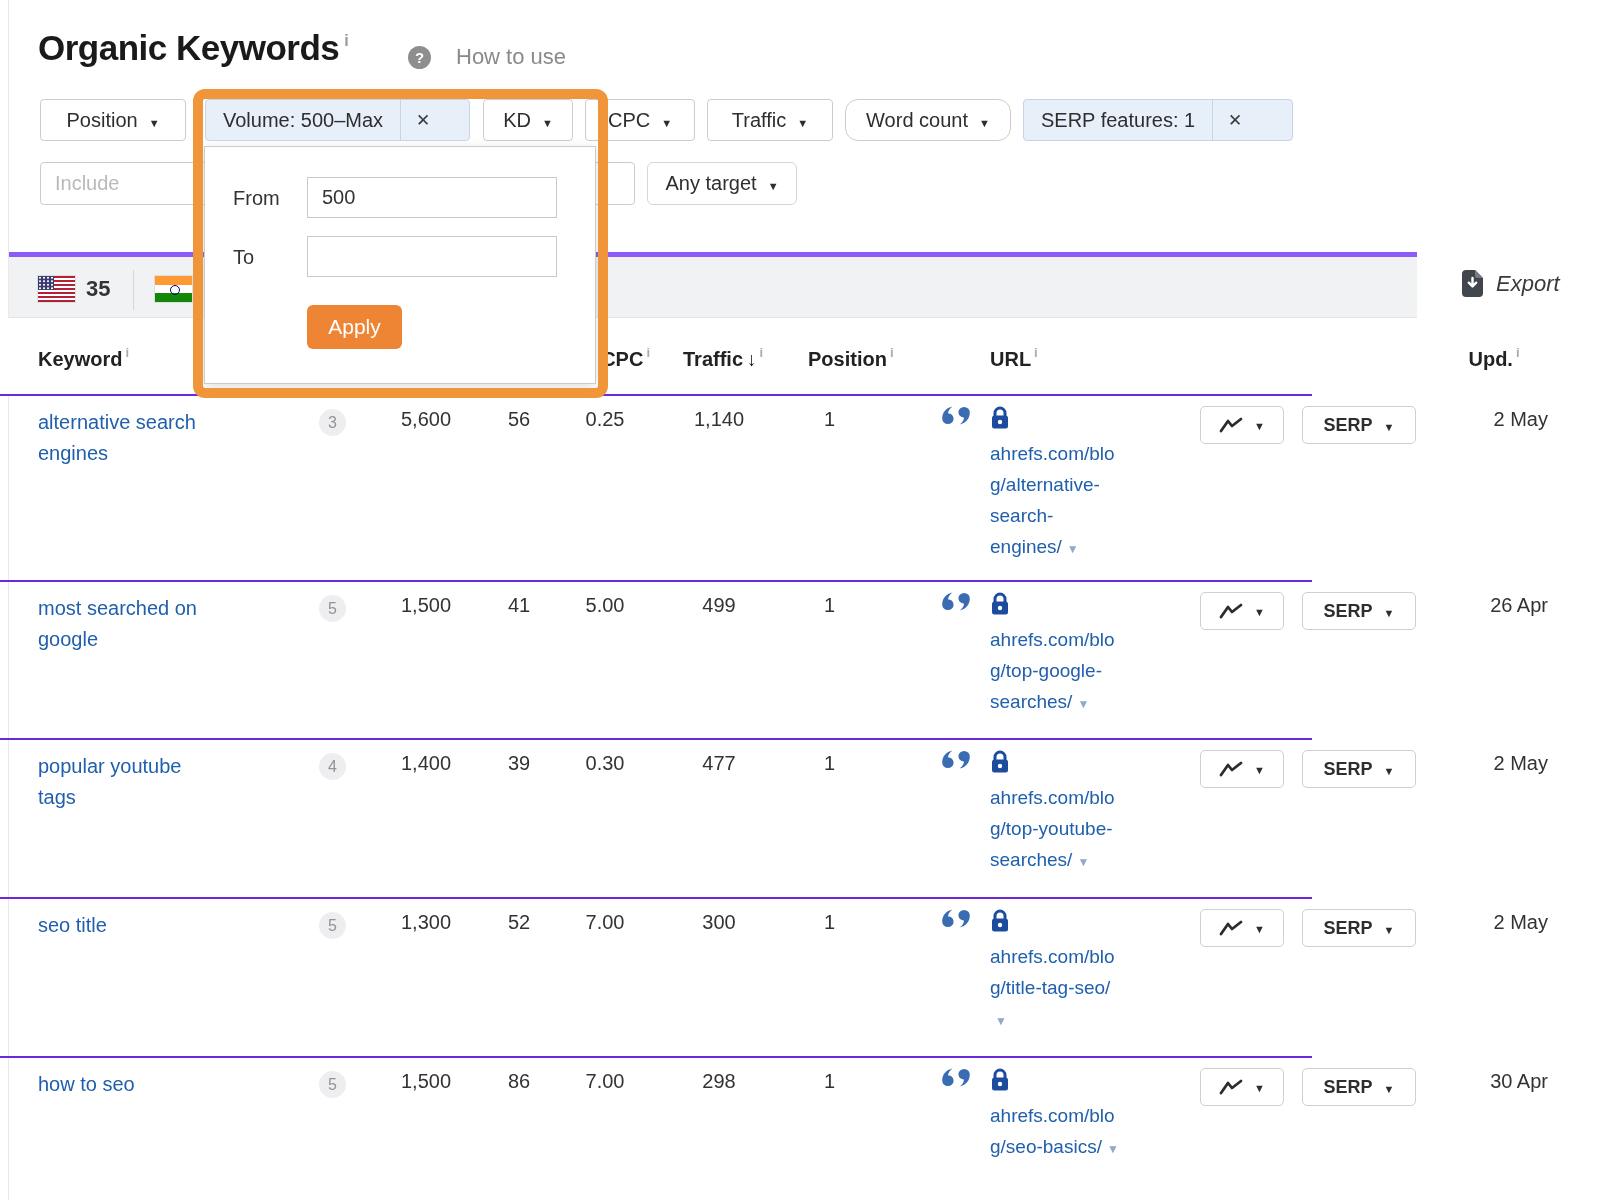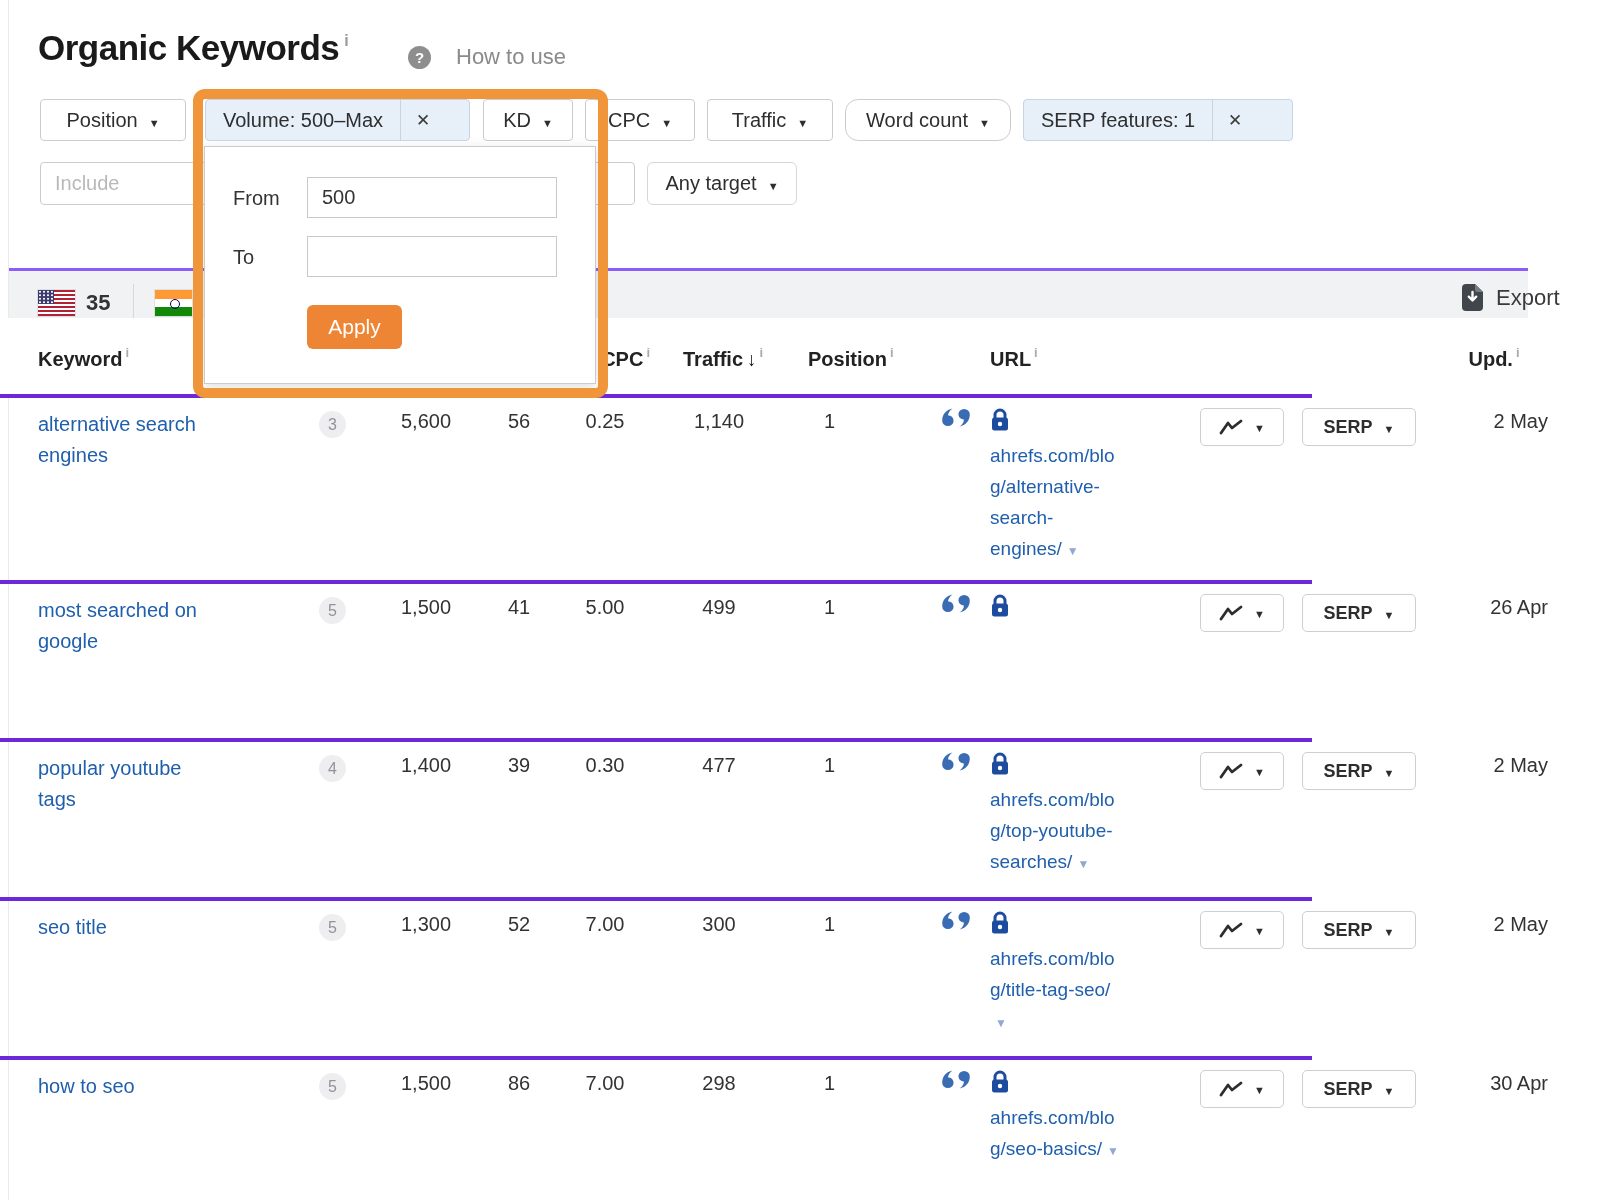--- a/index.html
+++ b/index.html
@@ -50,48 +50,48 @@
   .inp-from { top:30px; }
   .inp-to   { top:89px; }
   .apply-btn { position:absolute; left:102px; top:158px; width:95px; height:44px; background:#ee8534; color:#fff;
                border:none; border-radius:6px; font-size:21px; font-family:inherit; cursor:pointer; }
 
   
   .highlight-rect { position:absolute; left:193px; top:89px; width:415px; height:309px;
                     border:10px solid #f1953b; border-radius:12px; z-index:5; pointer-events:none; }
 
   
-  .results-bar { position:absolute; left:9px; top:268px; width:1519px; height:66px; background:#f1f2f4;
-                 border-top:3px solid #8b5cf6; border-bottom:1px solid #e4e5e7; }
+  .results-bar { position:absolute; left:9px; top:252px; width:1408px; height:66px; background:#f1f2f4;
+                 border-top:5px solid #8b5cf6; border-bottom:1px solid #e4e5e7; }
   .flag { position:absolute; width:37px; height:26px; box-shadow:0 0 0 1px rgba(0,0,0,.08); }
   .flag-us { left:29px; top:19px;
       background:repeating-linear-gradient(180deg,#b22234 0 2px,#ffffff 2px 4px); }
   .flag-us::before { content:""; position:absolute; left:0; top:0; width:16px; height:14px; background:#3c3b6e;
       background-image:radial-gradient(#ffffff 0.7px, transparent 0.8px); background-size:4px 3.5px; }
   .flag-count { position:absolute; left:77px; top:19px; font-size:22px; font-weight:700; color:#333; }
   .flag-divider { position:absolute; left:124px; top:13px; width:1px; height:40px; background:#d6d7d9; }
   .flag-in { left:146px; top:19px;
       background:linear-gradient(180deg,#ff9933 0 33%,#ffffff 33% 66%,#138808 66%); }
   .flag-in::before { content:""; position:absolute; left:14.5px; top:9px; width:8px; height:8px; border:1.4px solid #000080; border-radius:50%; }
   .export-btn { position:absolute; left:1453px; top:13px; display:flex; align-items:center; gap:13px;
-                background:none; border:none; font-family:inherit; font-size:22px; color:#3a3a3a; cursor:pointer; }
+                background:none; border:none; font-family:inherit; font-size:22px; color:#3a3a3a; cursor:pointer;font-style:italic; }
 
   
   .thead { position:absolute; left:0; top:318px; width:1600px; height:76px; background:#fff; }
   .th { position:absolute; top:30px; font-size:20px; font-weight:700; color:#222; }
   .info-sup::after { content:"i"; font-size:13px; color:#ababab; font-weight:700; position:relative; top:-9px; margin-left:3px; }
   .th-keyword { left:38px; }
   .th-cpc { left:560px; width:90px; text-align:right; }
   .th-traffic { left:683px; }
   .sort-arrow::after { content:"↓"; font-size:19px; font-weight:700; color:#111; margin-left:4px; }
   .th-position { left:808px; }
   .th-url { left:990px; }
   .th-upd { left:1440px; width:108px; text-align:center; }
 
-  .row { position:absolute; left:0; width:1312px; border-top:4px solid #6d28d9; }
+  .row { position:absolute; left:0; width:1312px; border-top:2px solid #6d28d9; }
   .r0 { top:394px; height:186px; }
   .r1 { top:580px; height:158px; }
   .r2 { top:738px; height:159px; }
   .r3 { top:897px; height:159px; }
   .r4 { top:1056px; height:144px; }
   .cell { position:absolute; font-size:20px; color:#333; }
   .kw-link { left:38px; top:11px; width:175px; color:#1f5fad; line-height:31px; text-decoration:none; display:block; }
   .badge { left:319px; top:13px; width:27px; height:27px; border-radius:50%; background:#eeeef0; color:#909399;
            font-size:16px; display:flex; align-items:center; justify-content:center; }
   .num { top:12px; text-align:center; }
@@ -244,20 +244,21 @@
           <path d="M12.6 12.4 A5.7 5.7 0 1 1 1.2 12.4 C1.2 6.2 5.2 1.8 11.4 0.4 C8 3.2 6.8 5.8 7.2 7.6 A5.7 5.7 0 0 1 12.6 12.4 Z" transform="translate(30 19) scale(-1 -1)"></path>
         </svg>
       </span>
       <span class="cell lock-ic">
         <svg width="20" height="25" viewBox="0 0 20 25">
           <path d="M5 12 V8 a5 5 0 0 1 10 0 V12" stroke="#1d4c9f" stroke-width="3" fill="none"></path>
           <rect x="2" y="10.5" width="16" height="13" rx="2.5" fill="#1d4c9f"></rect>
           <circle cx="10" cy="17" r="2.2" fill="#ffffff"></circle>
         </svg>
       </span>
+      <span class="cell url-wrap"><a class="url-link" href="#">ahrefs.com/blog/top-google-searches/</a><span class="url-caret"></span></span>
       <span class="mini-btn chart-btn">
         <svg width="24" height="17" viewBox="0 0 24 17">
           <polyline points="2,14 9,4 13,9 22,2" fill="none" stroke="#2d2d2d" stroke-width="2.8" stroke-linecap="round" stroke-linejoin="round"></polyline>
         </svg>
         <span class="caret-down"></span>
       </span>
       <span class="mini-btn serp-btn">
         <span>SERP</span>
         <span class="caret-down"></span>
       </span>

